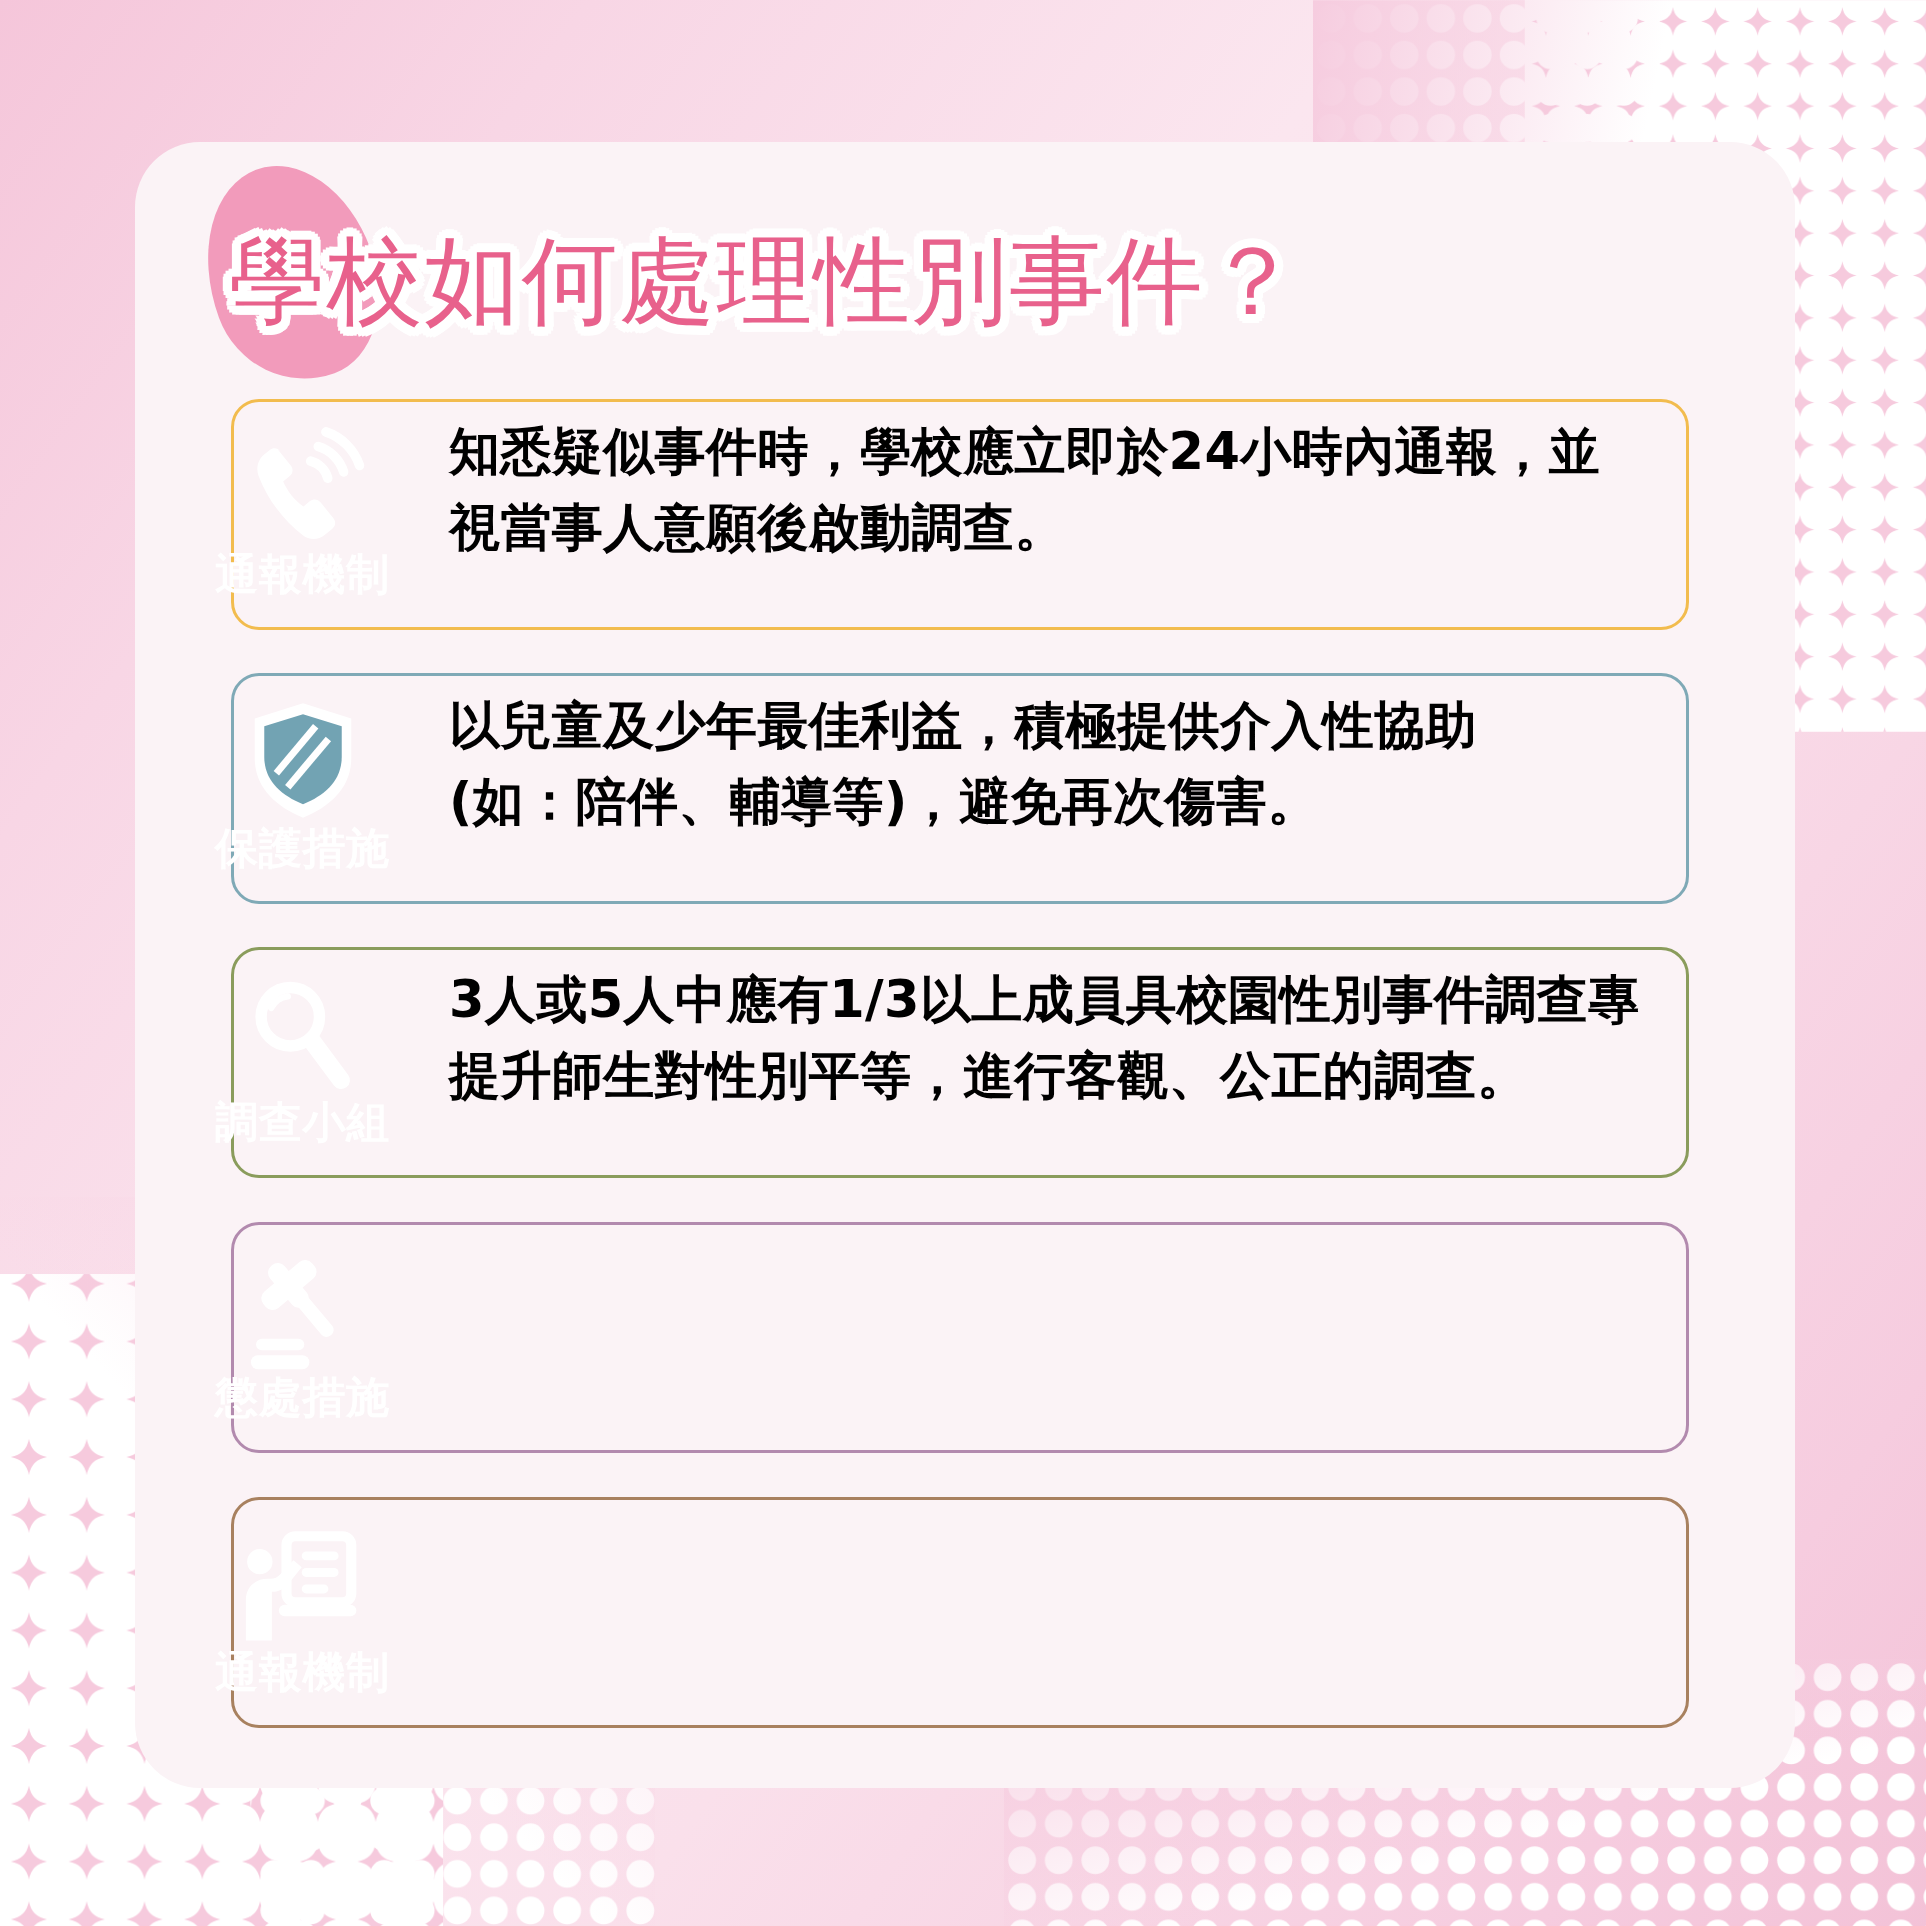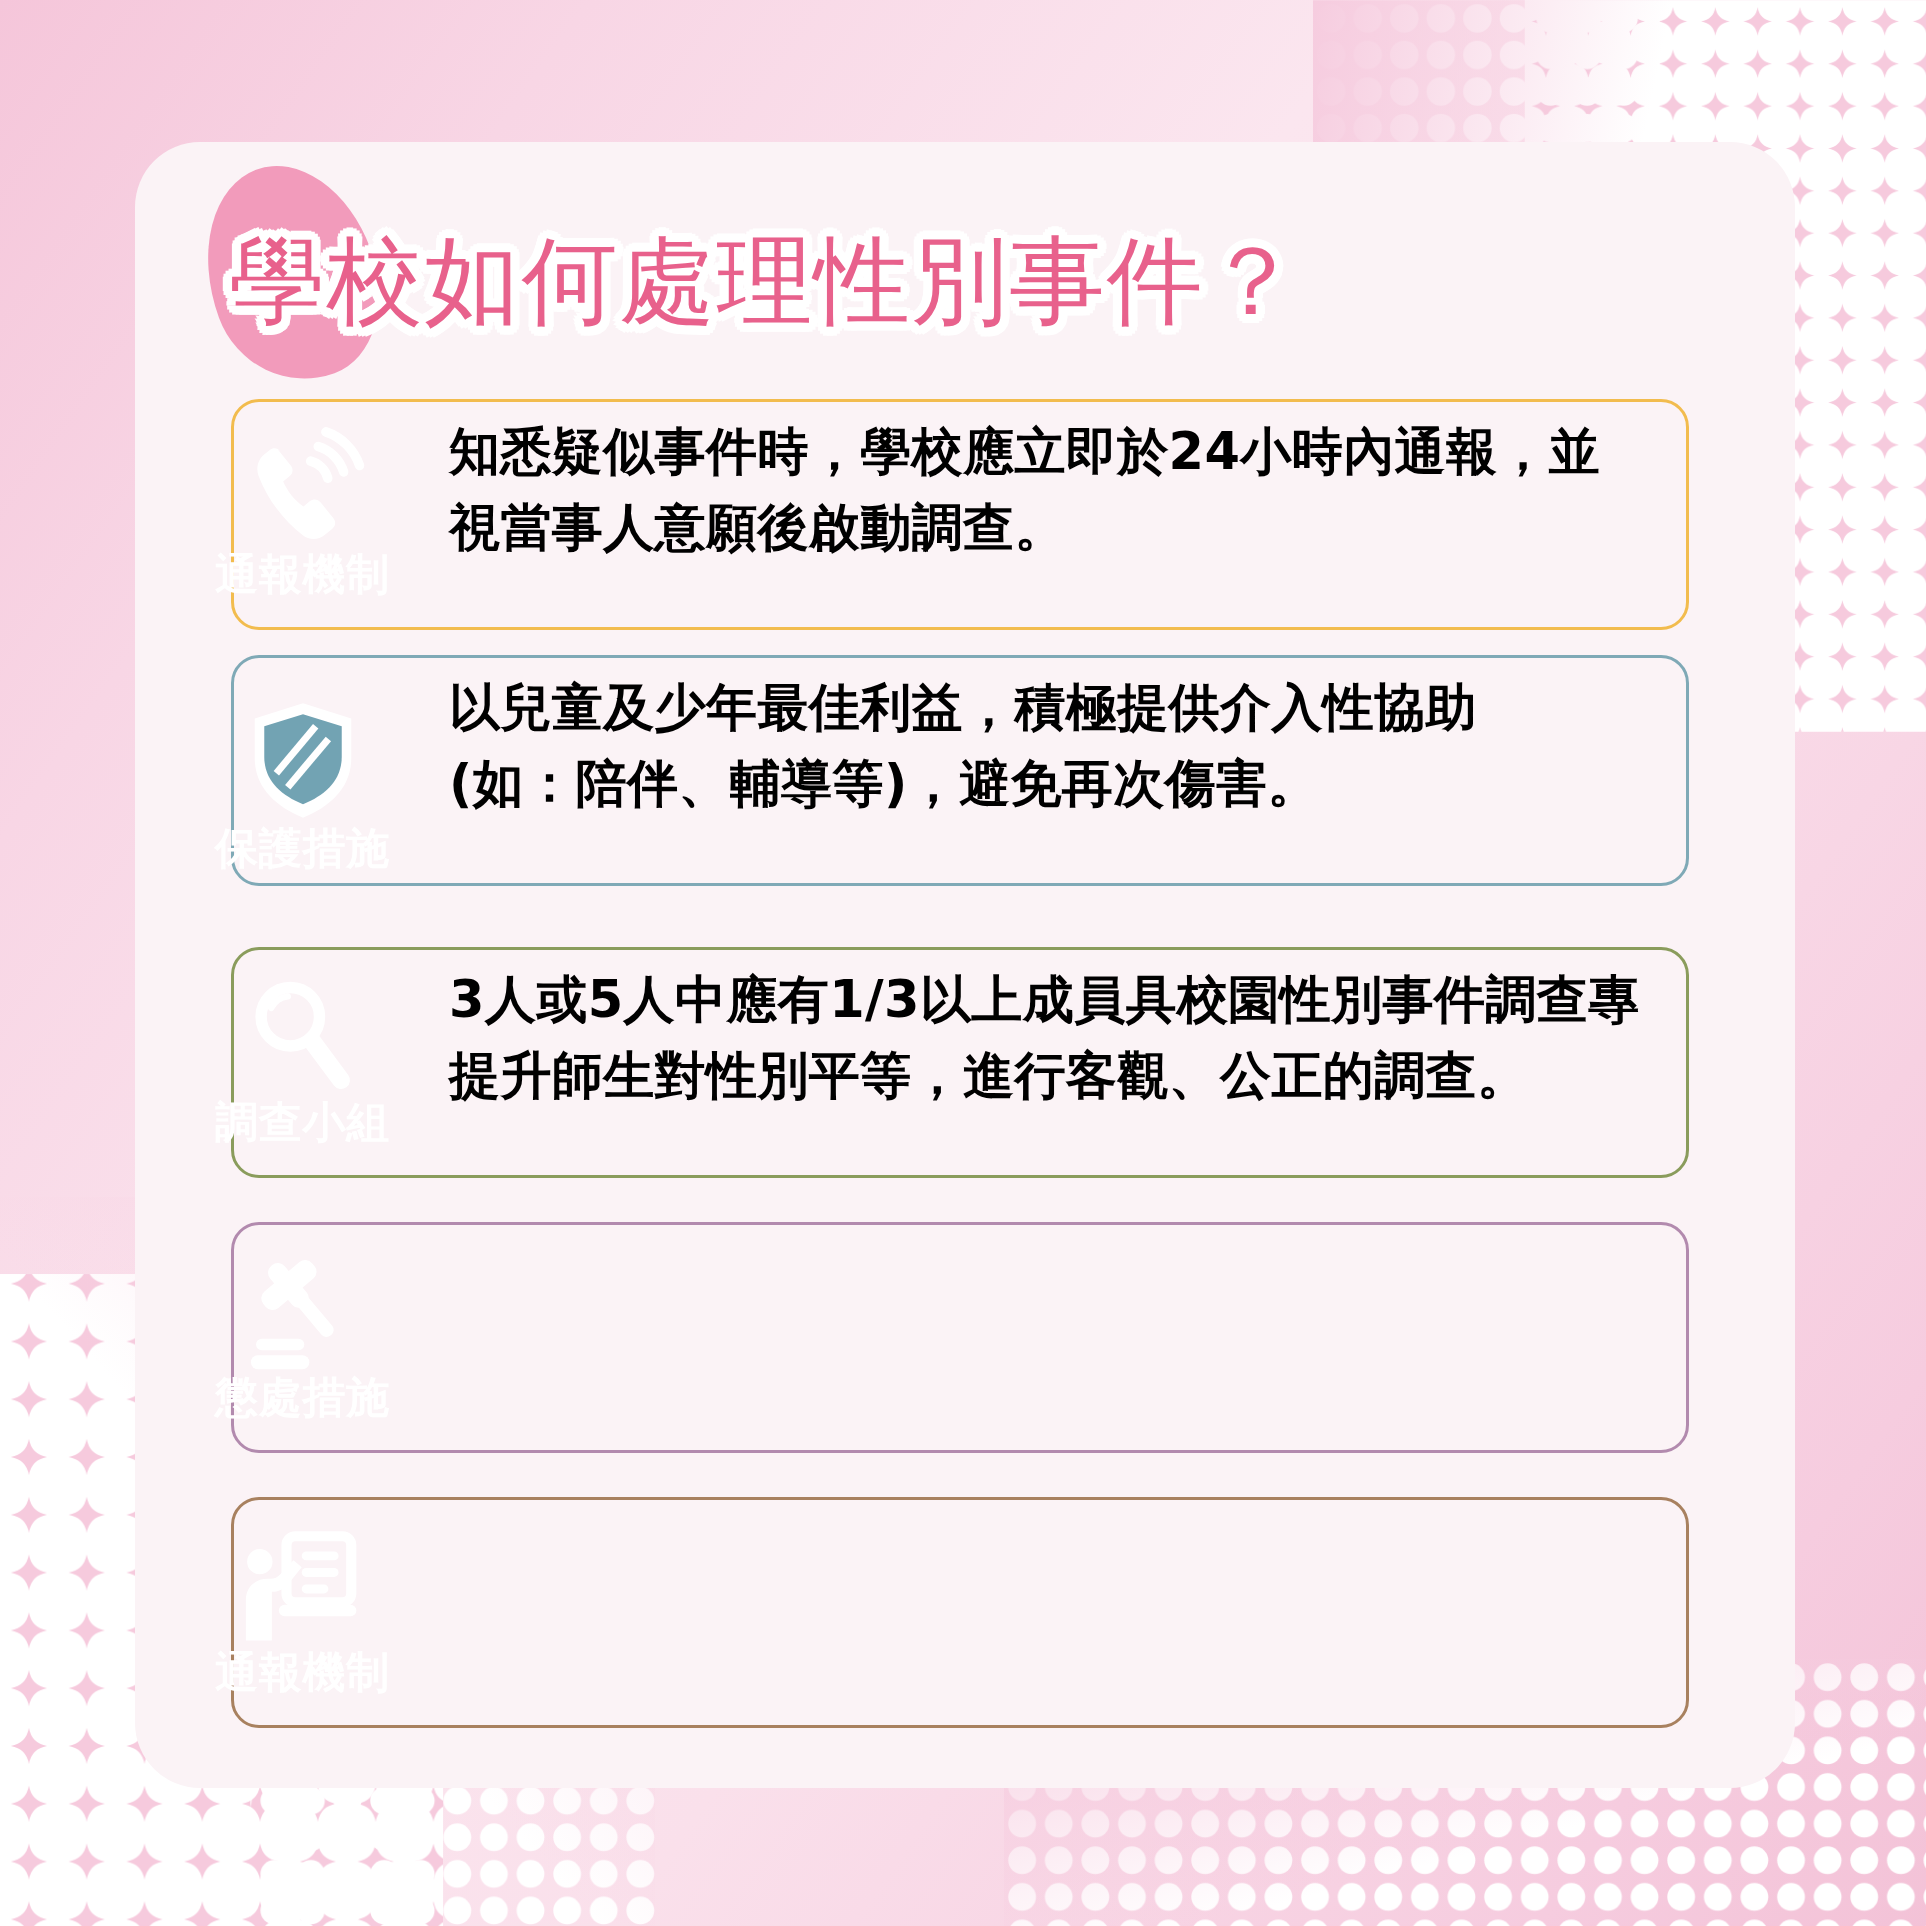--- a/index.html
+++ b/index.html
@@ -53,21 +53,21 @@
   }
   .row-text{
     position:absolute;left:449px;width:1225px;height:182px;
     display:flex;align-items:center;
   }
   .row-text p{
     margin:0;font-size:51px;line-height:1.5;font-weight:700;letter-spacing:0.4px;
     white-space:pre-line;
   } .s0.row-box{border-color:#F2BC4E;} .s1.row-box{border-color:#7FA9B6;} .s2.row-box{border-color:#8A9C5C;} .s3.row-box{border-color:#B28AAE;} .s4.row-box{border-color:#A8815F;}
 
-  .t0{top:399px;} .t1{top:655px;} .t2{top:947px;} .t3{top:1222px;} .t4{top:1497px;}
+  .t0{top:399px;} .t1{top:673px;} .t2{top:947px;} .t3{top:1222px;} .t4{top:1497px;}
   .c0{top:403px;} .c1{top:677px;} .c2{top:951px;} .c3{top:1226px;} .c4{top:1501px;}
 </style>
 </head>
 <body>
 
 <div id="page">
 
   <svg id="tr-pattern" class="corner-svg" width="616" height="732" viewBox="0 0 1600 1900">
     <defs>
       <pattern id="dotsW" width="95" height="95" patternUnits="userSpaceOnUse">

